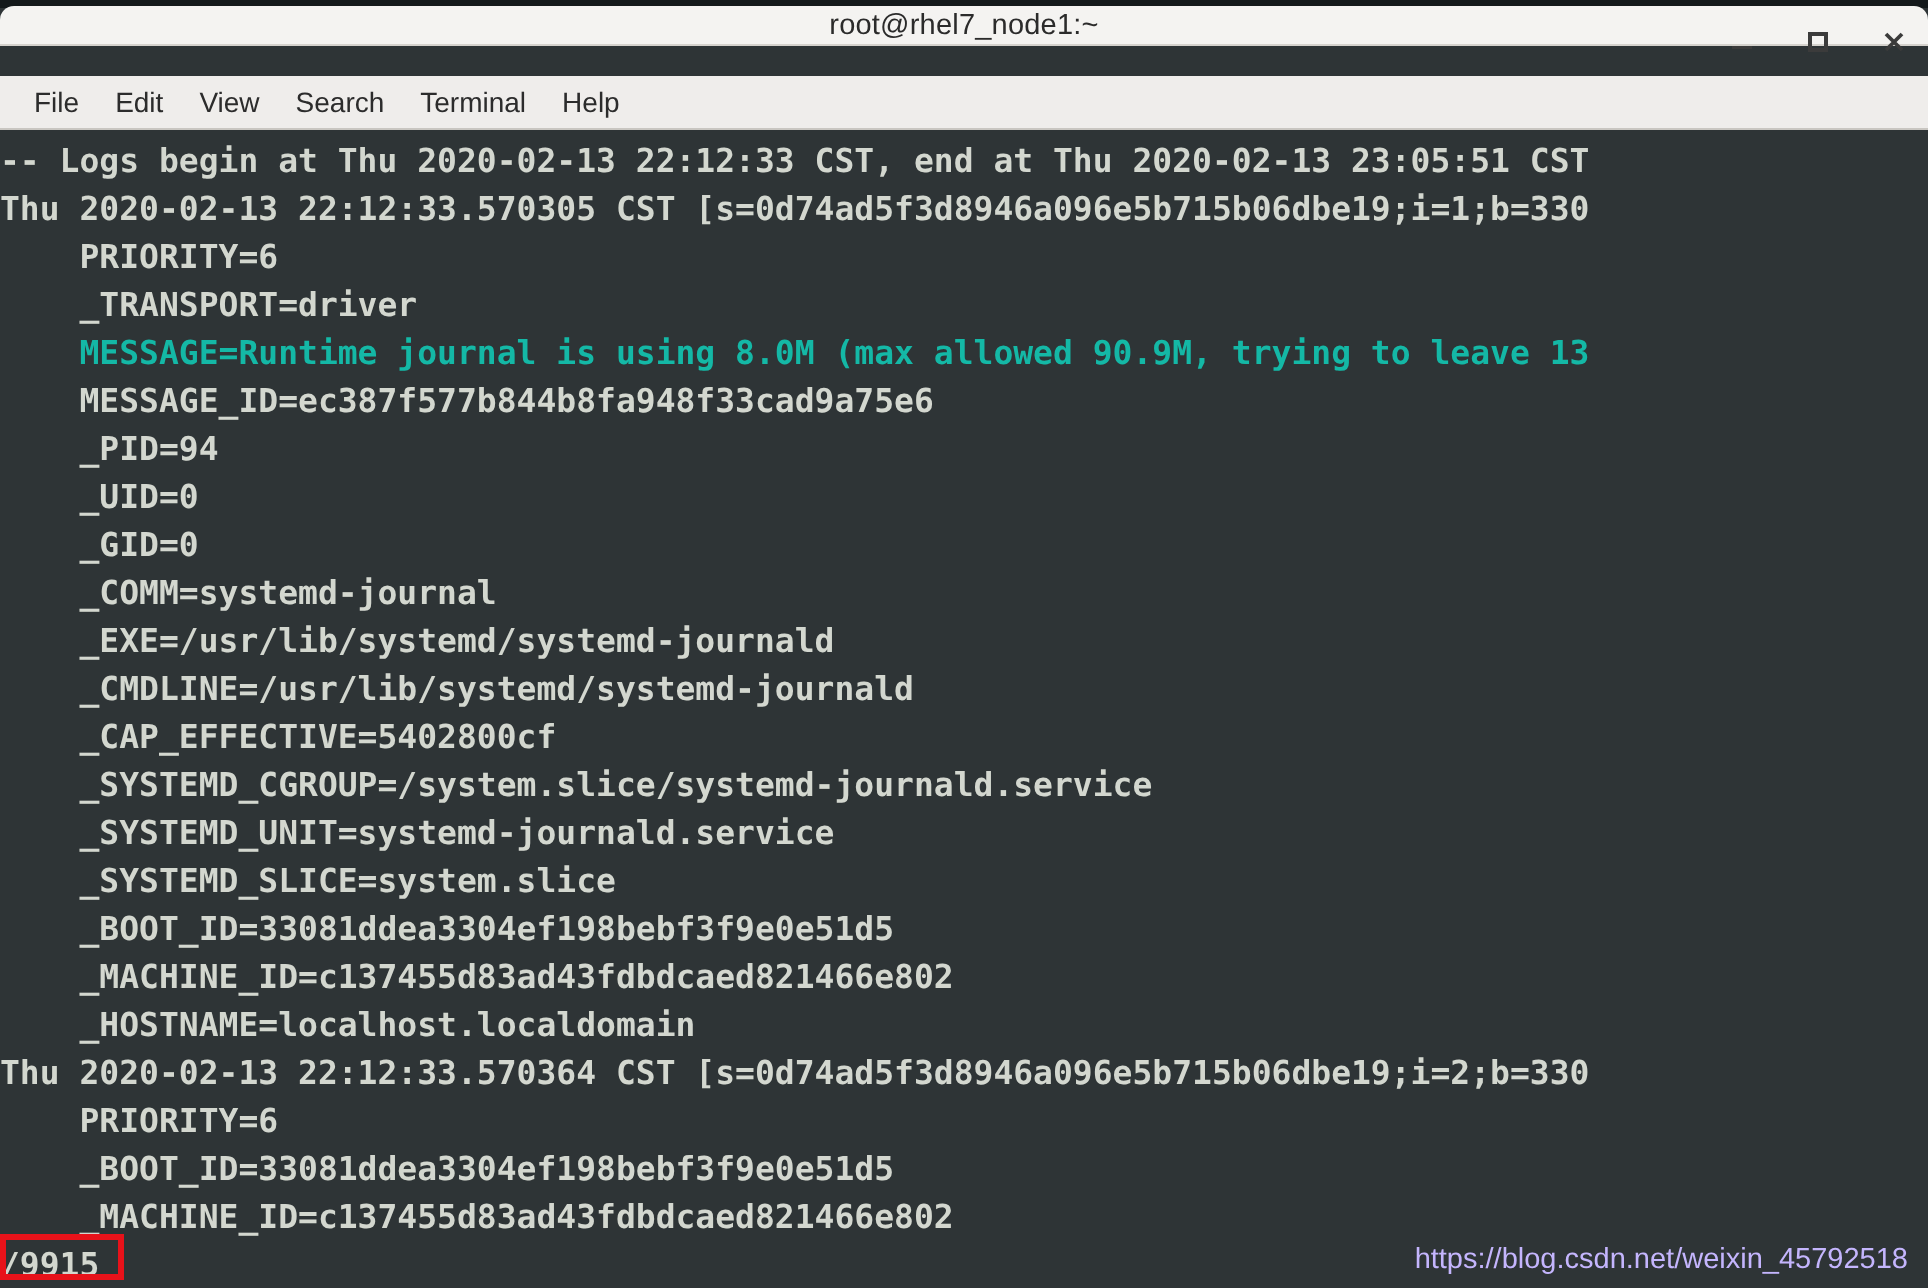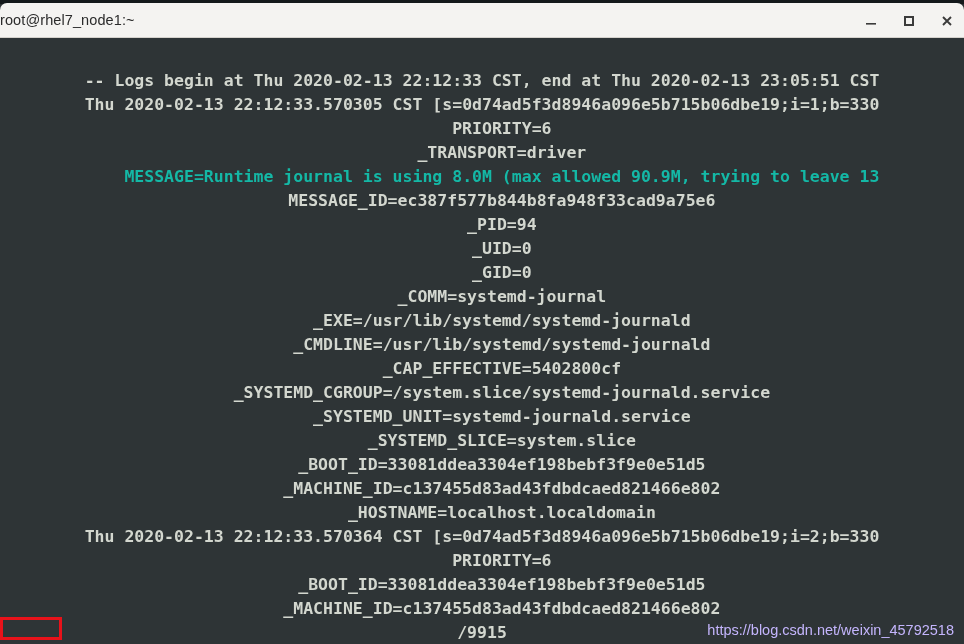--- a/index.html
+++ b/index.html
@@ -29,29 +29,29 @@
     width: 964px;
     height: 4px;
     background: #14191b;
   }
 
   
   .titlebar {
     position: absolute;
     top: 3px; left: 0;
     width: 964px;
-    height: 35px;
+    height: 20px;
     background: #f4f3f1;
     border-top-left-radius: 7px;
     border-top-right-radius: 7px;
     border-bottom: 1px solid #d5d2cd;
     box-sizing: border-box;
     display: flex;
     align-items: center;
-    justify-content: flex-start;
+    justify-content: center;
   }
   .titlebar-title {
     font-size: 14.5px;
     color: #2b2b2b;
     letter-spacing: .1px;
     white-space: nowrap;
   }
   .window-controls {
     position: absolute;
     right: 8px;
@@ -112,21 +112,20 @@
     font-weight: bold;
     line-height: 24px;
     letter-spacing: 0px;
     white-space: pre;
     color: #d3d7cf;
   }
   .term-line {
     height: 24px;
     white-space: pre;
     overflow: hidden;
-    text-align: center;
   }
   .term-line.bright { color: #14b8a6; }
 
   
   .red-box {
     position: absolute;
     left: 0px;
     top: 552px;
     width: 62px;
     height: 23px;
@@ -167,20 +166,28 @@
         </svg>
       </div>
       <div class="wctl">
         <svg width="14" height="14" viewBox="0 0 14 14">
           <path d="M3 3 L11 11 M11 3 L3 11" stroke="#3b3b3b" stroke-width="1.9" fill="none"></path>
         </svg>
       </div>
     </div>
   </div>
 
+  <div class="menubar">
+    <div class="menu-item">File</div>
+    <div class="menu-item">Edit</div>
+    <div class="menu-item">View</div>
+    <div class="menu-item">Search</div>
+    <div class="menu-item">Terminal</div>
+    <div class="menu-item">Help</div>
+  </div>
 
   <div class="terminal">
     <div class="term-lines" id="term-lines"><div class="term-line">-- Logs begin at Thu 2020-02-13 22:12:33 CST, end at Thu 2020-02-13 23:05:51 CST</div><div class="term-line">Thu 2020-02-13 22:12:33.570305 CST [s=0d74ad5f3d8946a096e5b715b06dbe19;i=1;b=330</div><div class="term-line">    PRIORITY=6</div><div class="term-line">    _TRANSPORT=driver</div><div class="term-line bright">    MESSAGE=Runtime journal is using 8.0M (max allowed 90.9M, trying to leave 13</div><div class="term-line">    MESSAGE_ID=ec387f577b844b8fa948f33cad9a75e6</div><div class="term-line">    _PID=94</div><div class="term-line">    _UID=0</div><div class="term-line">    _GID=0</div><div class="term-line">    _COMM=systemd-journal</div><div class="term-line">    _EXE=/usr/lib/systemd/systemd-journald</div><div class="term-line">    _CMDLINE=/usr/lib/systemd/systemd-journald</div><div class="term-line">    _CAP_EFFECTIVE=5402800cf</div><div class="term-line">    _SYSTEMD_CGROUP=/system.slice/systemd-journald.service</div><div class="term-line">    _SYSTEMD_UNIT=systemd-journald.service</div><div class="term-line">    _SYSTEMD_SLICE=system.slice</div><div class="term-line">    _BOOT_ID=33081ddea3304ef198bebf3f9e0e51d5</div><div class="term-line">    _MACHINE_ID=c137455d83ad43fdbdcaed821466e802</div><div class="term-line">    _HOSTNAME=localhost.localdomain</div><div class="term-line">Thu 2020-02-13 22:12:33.570364 CST [s=0d74ad5f3d8946a096e5b715b06dbe19;i=2;b=330</div><div class="term-line">    PRIORITY=6</div><div class="term-line">    _BOOT_ID=33081ddea3304ef198bebf3f9e0e51d5</div><div class="term-line">    _MACHINE_ID=c137455d83ad43fdbdcaed821466e802</div><div class="term-line">/9915</div></div>
     <div class="red-box"></div>
     <div class="watermark">https://blog.csdn.net/weixin_45792518</div>
   </div>
 
 </div>
 
 </body></html>

